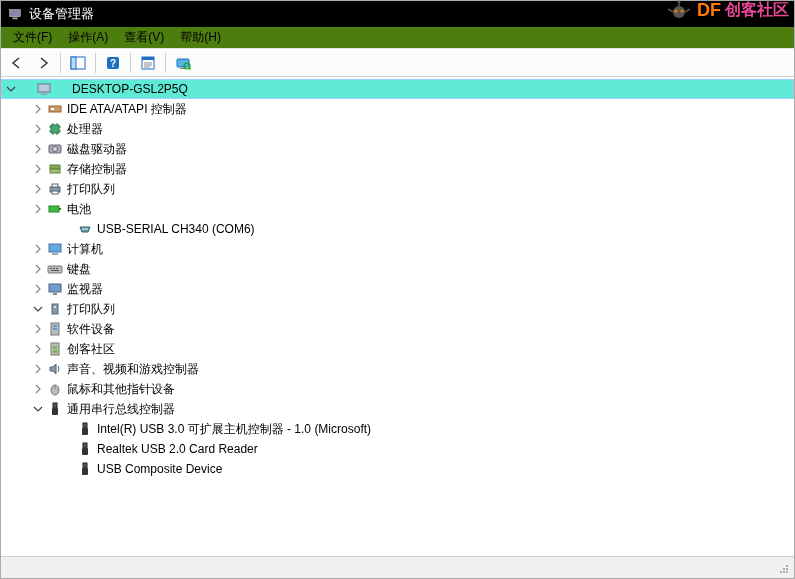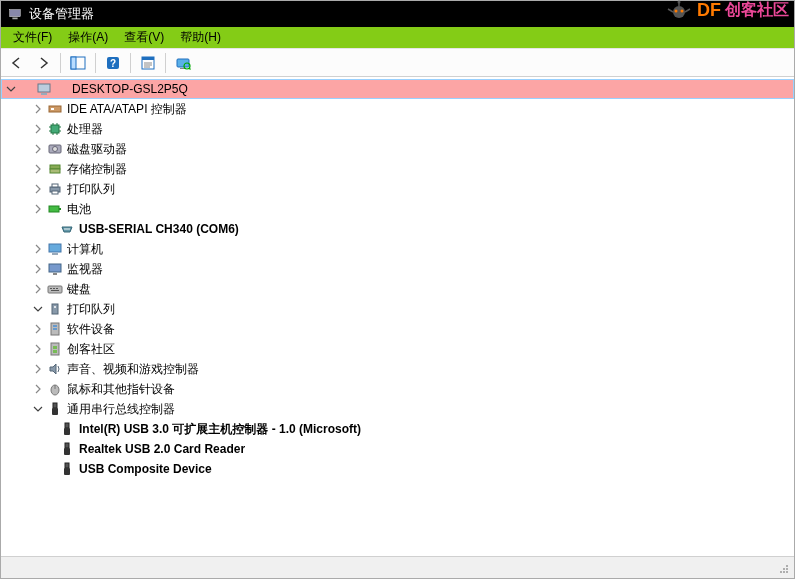--- a/index.html
+++ b/index.html
@@ -31,21 +31,21 @@
   right: 6px; top: 0px;
   display: flex; align-items: flex-start; gap: 4px;
   color: #ff7a00;
   font-size: 18px; font-weight: bold;
   height: 26px;
   z-index: 5;
 }
 .watermark .robot { width: 28px; height: 20px; }
 .menubar {
   height: 22px;
-  background: #84cc16;
+  background: #4d7c0f;
   display: flex;
   align-items: center;
   padding: 0 4px;
   border-bottom: 1px solid #e5e5e5;
 }
 .menubar .menuitem {
   padding: 2px 8px;
   cursor: default;
 }
 .toolbar {
@@ -74,42 +74,42 @@
 .tree { list-style: none; }
 .tree ul { list-style: none; }
 .node {
   display: flex;
   align-items: center;
   height: 20px;
   padding-left: 4px;
   white-space: nowrap;
 }
 .node.selected {
-  background: #fca5a5;
+  background: #5eead4;
   border: 1px solid #99d1ff;
   height: 20px;
   gap: 16px;
 }
 .expander {
   width: 14px; height: 14px;
   display: inline-flex; align-items: center; justify-content: center;
   cursor: pointer;
   color: #555;
   flex-shrink: 0;
 }
 .expander.empty { visibility: hidden; }
 .nicon {
   width: 16px; height: 16px; margin: 0 4px 0 2px;
   display: inline-flex; align-items: center; justify-content: center;
   flex-shrink: 0;
 }
 .nlabel { padding-right: 6px; }
 .indent-0 { padding-left: 2px; }
 .indent-1 { padding-left: 30px; }
-.indent-2 { padding-left: 42px; font-weight: bold; }
+.indent-2 { padding-left: 60px; }
 .statusbar {
   height: 22px;
   border-top: 1px solid #d0d0d0;
   background: #f0f0f0;
   display: flex;
   justify-content: flex-end;
   align-items: center;
   padding-right: 4px;
 }
 .statusbar .grip {
@@ -361,44 +361,44 @@
             </li>
           <li>
               <div class="node indent-1">
             <span class="expander">
                   <svg width="10" height="10" viewBox="0 0 10 10">
                     <path d="M3 1 L7 5 L3 9" fill="none" stroke="#888" stroke-width="1.2"></path>
                   </svg>
                 </span>
             <span class="nicon">
                   <svg width="16" height="16" viewBox="0 0 16 16">
-                    <rect x="2" y="3" width="12" height="8" fill="#79c" stroke="#468"></rect>
-                    <rect x="6" y="12" width="4" height="2" fill="#888"></rect>
-                  </svg>
-                </span>
-            <span class="nlabel">监视器</span>
-          </div>
-            </li>
-          <li>
-              <div class="node indent-1">
-            <span class="expander">
-                  <svg width="10" height="10" viewBox="0 0 10 10">
-                    <path d="M3 1 L7 5 L3 9" fill="none" stroke="#888" stroke-width="1.2"></path>
-                  </svg>
-                </span>
-            <span class="nicon">
-                  <svg width="16" height="16" viewBox="0 0 16 16">
                     <rect x="1" y="5" width="14" height="7" rx="1" fill="#bbb" stroke="#777"></rect>
                     <rect x="3" y="7" width="2" height="1" fill="#555"></rect>
                     <rect x="6" y="7" width="2" height="1" fill="#555"></rect>
                     <rect x="9" y="7" width="2" height="1" fill="#555"></rect>
                     <rect x="4" y="9" width="8" height="1" fill="#555"></rect>
                   </svg>
                 </span>
             <span class="nlabel">键盘</span>
+          </div>
+            </li>
+          <li>
+              <div class="node indent-1">
+            <span class="expander">
+                  <svg width="10" height="10" viewBox="0 0 10 10">
+                    <path d="M3 1 L7 5 L3 9" fill="none" stroke="#888" stroke-width="1.2"></path>
+                  </svg>
+                </span>
+            <span class="nicon">
+                  <svg width="16" height="16" viewBox="0 0 16 16">
+                    <rect x="2" y="3" width="12" height="8" fill="#79c" stroke="#468"></rect>
+                    <rect x="6" y="12" width="4" height="2" fill="#888"></rect>
+                  </svg>
+                </span>
+            <span class="nlabel">监视器</span>
           </div>
             </li>
           <li>
               <div class="node indent-1">
             <span class="expander">
                   <svg width="10" height="10" viewBox="0 0 10 10">
                     <path d="M1 3 L5 7 L9 3" fill="none" stroke="#404040" stroke-width="1.2"></path>
                   </svg>
                 </span>
             <span class="nicon">

